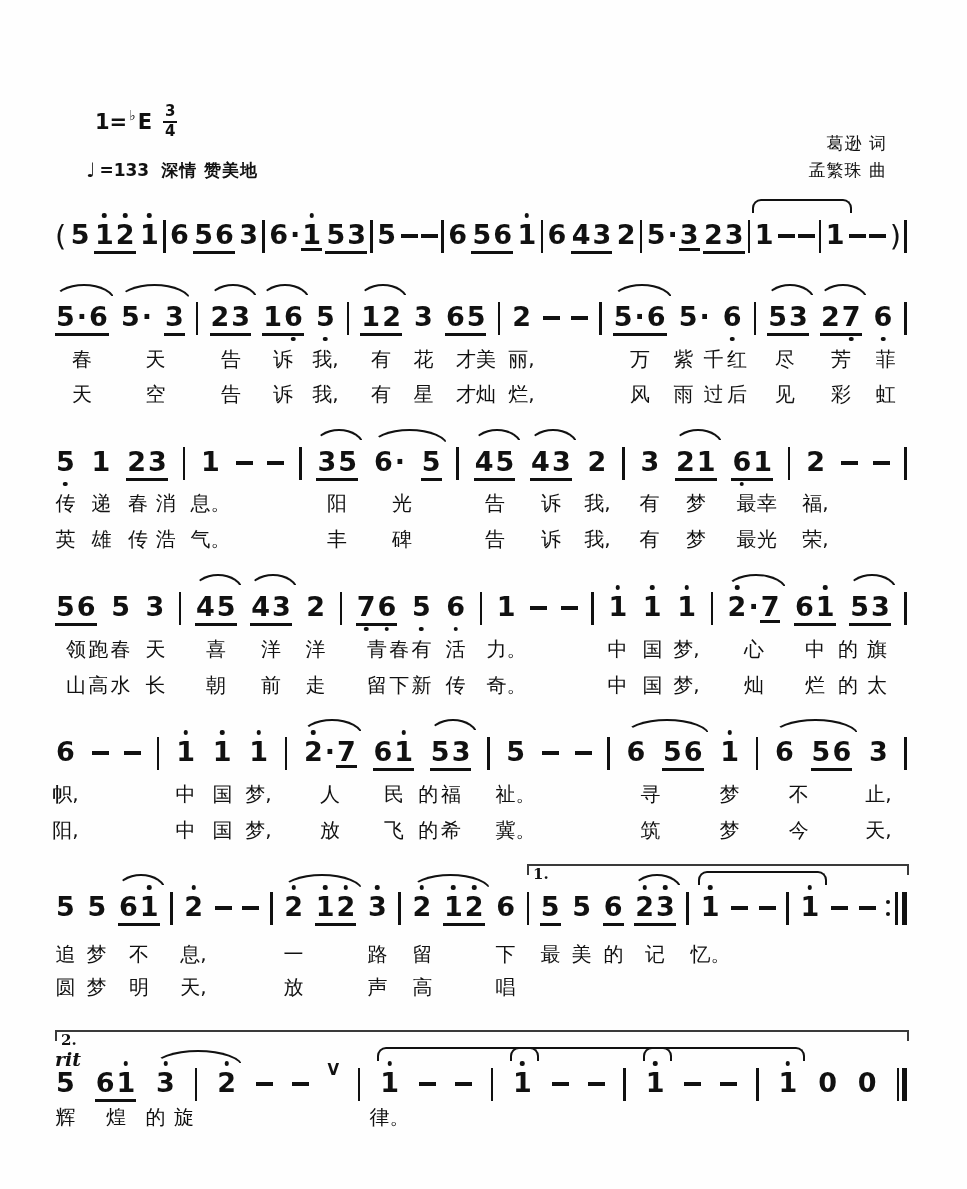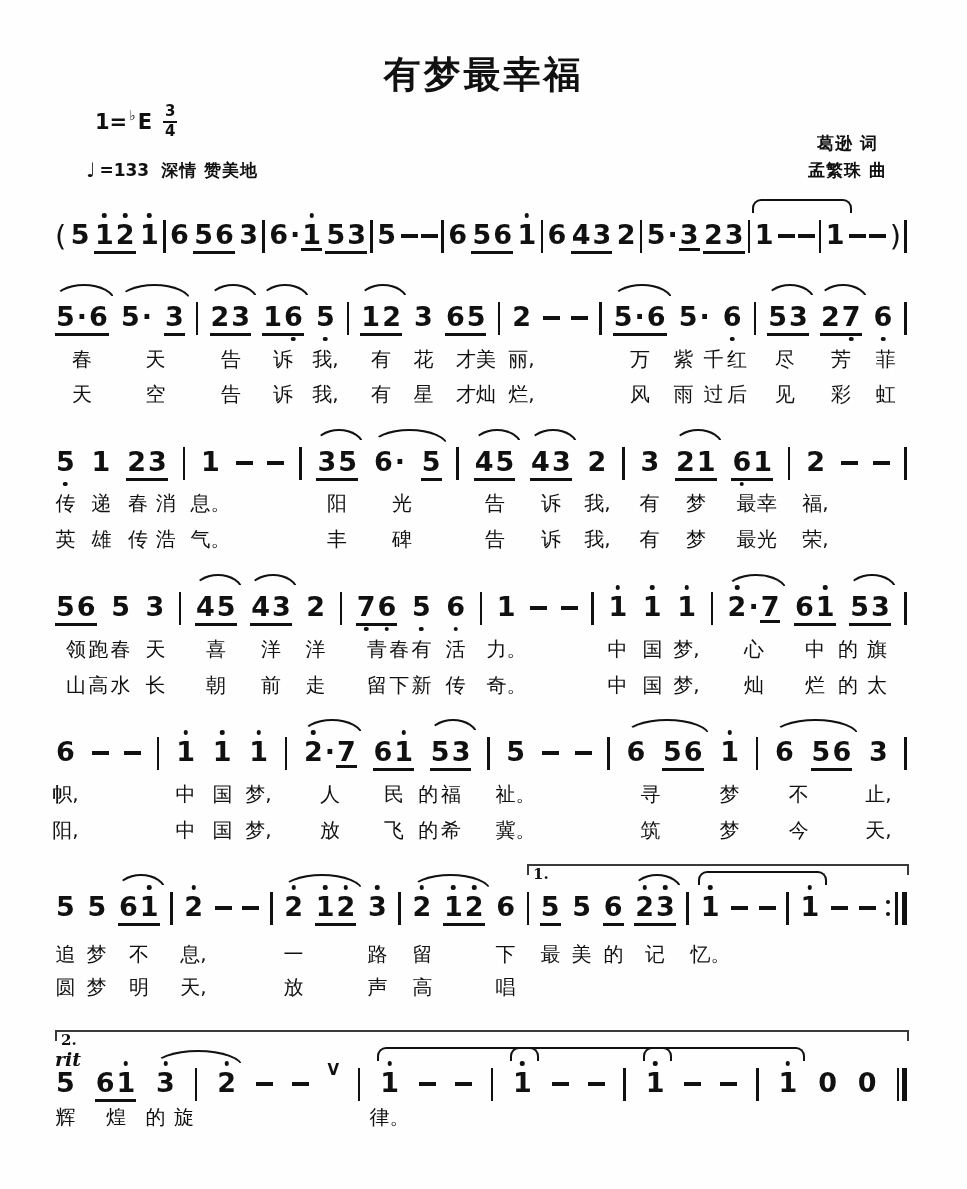--- a/index.html
+++ b/index.html
@@ -11,22 +11,22 @@
   .keyblock{position:absolute;left:95px;top:104px;font-size:21px;font-weight:700;
             display:flex;align-items:center;gap:2px;}
   .flat{font-size:14px;font-weight:700;vertical-align:super;position:relative;top:-7px;}
   .frac{display:inline-flex;flex-direction:column;align-items:center;margin-left:9px;
         font-size:15px;font-weight:700;line-height:1.05;}
   .fbar{width:14px;height:2px;background:#111;margin:1px 0;}
   .tempo{position:absolute;left:86px;top:158px;font-size:17px;font-weight:600;
          display:flex;align-items:center;gap:4px;}
   .qnote{font-size:20px;}
   .expr{margin-left:8px;letter-spacing:1px;}
-  .credits{position:absolute;right:80px;top:130px;text-align:center;
-           font-size:17px;font-weight:700;line-height:27px;letter-spacing:1px;}
+  .credits{position:absolute;right:80px;top:130px;text-align:right;
+           font-size:17px;font-weight:400;line-height:27px;letter-spacing:1px;}
   
   .system{position:absolute;left:55px;width:852px;}
   .noterow{position:relative;display:flex;justify-content:space-between;
            align-items:center;height:36px;}
   .tok{position:relative;display:inline-flex;align-items:center;}
   .num{display:inline-flex;line-height:1;font-size:27px;font-weight:700;padding-bottom:3px;}
   .num.ul{box-shadow:0 3px 0 0 #111;}
   .ch{position:relative;display:inline-block;padding:0 1px;}
   .ch.ul{box-shadow:0 3px 0 0 #111;}
   .ch.hi::before{content:"";position:absolute;top:-8px;left:50%;transform:translateX(-50%);
@@ -53,21 +53,20 @@
           font-family:"DejaVu Serif","Liberation Serif",serif;}
   .rit{position:absolute;font-style:italic;font-weight:700;font-size:19px;
        font-family:"DejaVu Serif","Liberation Serif",serif;}
   .syl{position:absolute;transform:translateX(-50%);font-size:20px;font-weight:500;
        white-space:nowrap;letter-spacing:0;}
 </style>
 </head>
 <body>
 
 <div class="page">
-  <h1 class="title">有梦最幸福</h1>
 
   <div class="keyblock">
     <span>1=</span>
       <span class="flat">♭</span>
       <span>E</span>
     <span class="frac">
       <span>3</span>
       <span class="fbar"></span>
       <span>4</span>
     </span>

